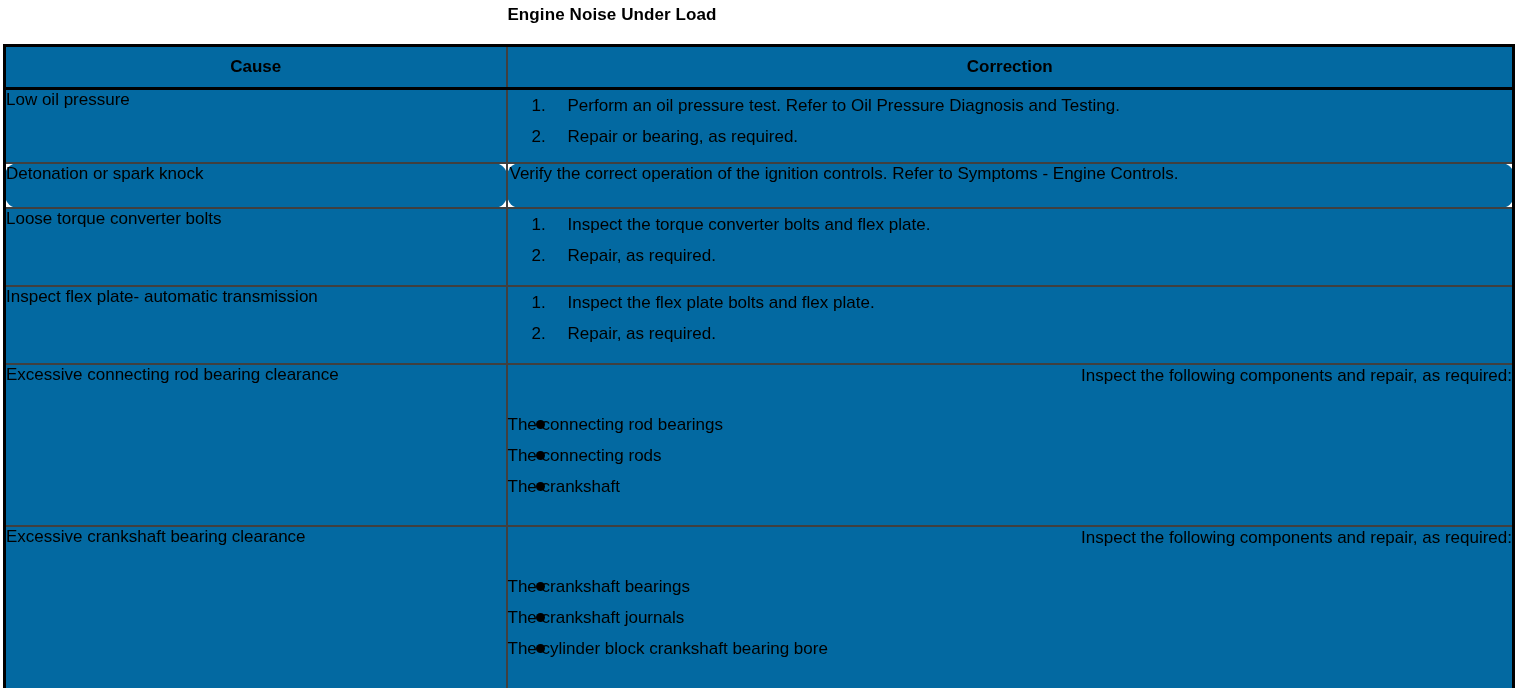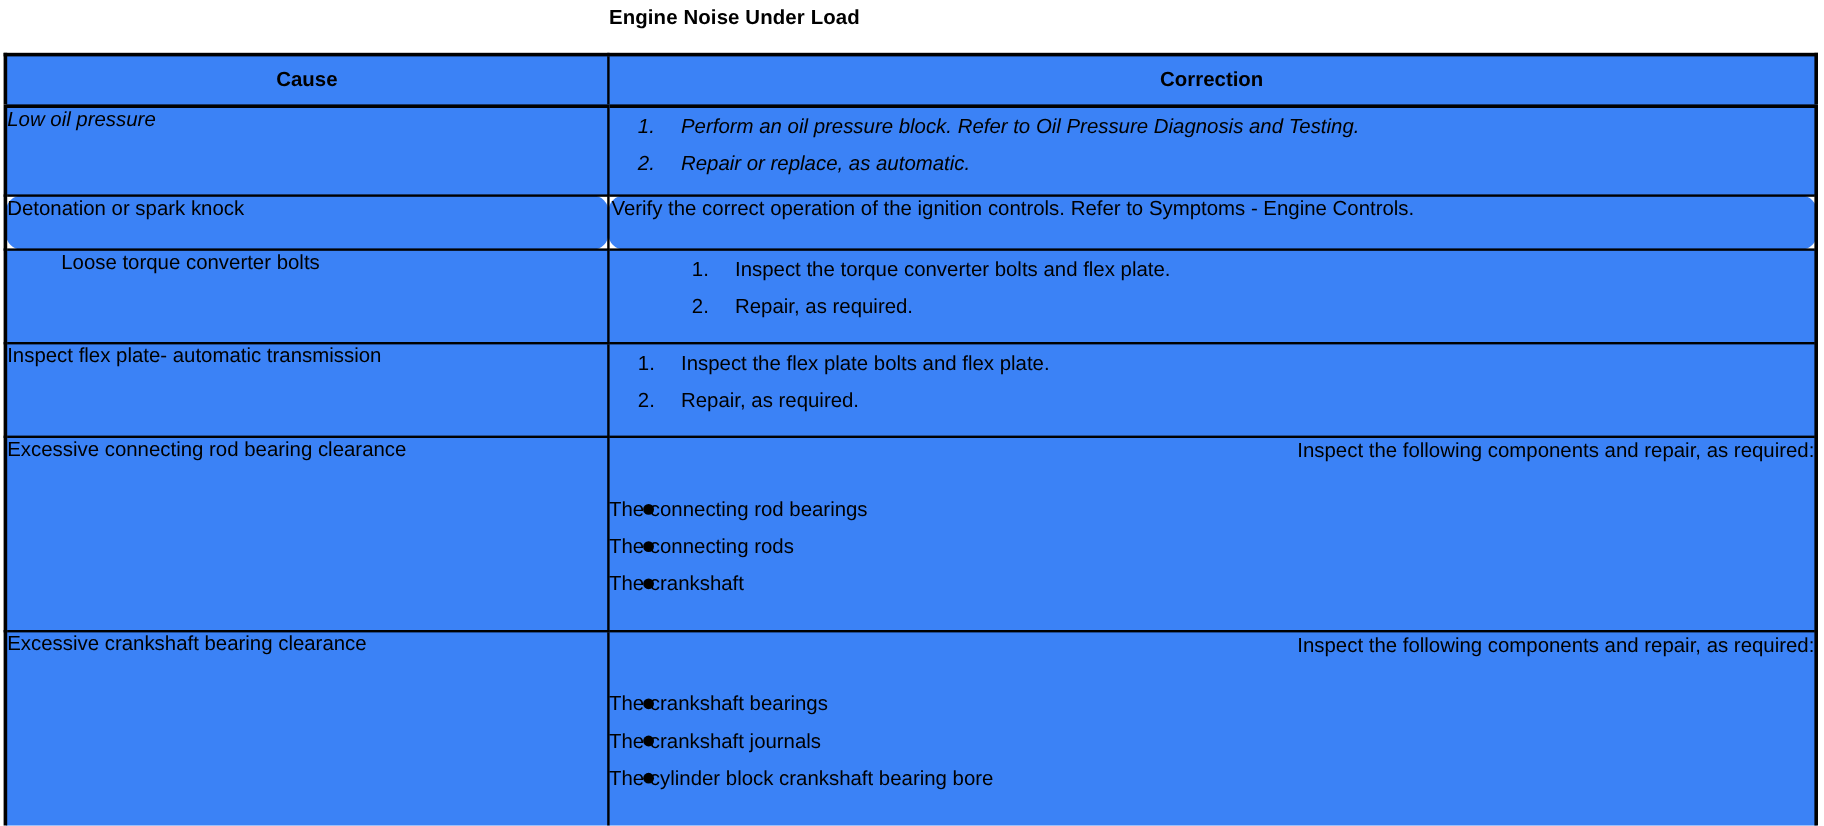--- a/index.html
+++ b/index.html
@@ -38,24 +38,24 @@
     border-collapse: collapse;
     table-layout: fixed;
     border: 3px solid #000;
     background: #fff;
   }
   table.spec-table col.c-cause { width: 502px; }
   table.spec-table col.c-corr  { width: 1007px; }
 
   table.spec-table th,
   table.spec-table td {
-    border: 2px solid #000000;
+    border: 2px solid #404040;
     vertical-align: top;
     padding: 0;
-    background: #3b82f6;
+    background: #0369a1;
   }
   table.spec-table thead th {
     border-bottom: 3px solid #000;
     text-align: center;
     font-size: 17px;
     font-weight: bold;
     height: 40px;
     line-height: 40px;
     padding: 0 4px;
   }
@@ -118,23 +118,23 @@
     position: absolute;
     left: 28px;
     top: 50%;
     width: 9px;
     height: 9px;
     margin-top: -5px;
     border-radius: 50%;
     background: #000;
     display: block;
   }
-  tr.r1 td { height: 72px; font-style: italic; }
+  tr.r1 td { height: 72px; }
   tr.r2 td { height: 43px; border-radius: 13px; }
-  tr.r3 td { height: 76px; padding-left: 45px; }
+  tr.r3 td { height: 76px; }
   tr.r4 td { height: 76px; }
   tr.r5 td { height: 160px; }
   tr.r6 td { height: 162px; }
 </style>
 </head>
 <body>
 
 <div class="page">
 
   <div class="doc-title">Engine Noise Under Load</div>
@@ -151,25 +151,25 @@
       </tr>
     </thead>
     <tbody>
 
       <tr class="r1">
         <td class="cause-cell">Low oil pressure</td>
         <td class="corr-cell">
           <ol class="num-list">
             <li>
               <span class="num">1.</span>
-              <span>Perform an oil pressure block. Refer to Oil Pressure Diagnosis and Testing.</span>
+              <span>Perform an oil pressure test. Refer to Oil Pressure Diagnosis and Testing.</span>
             </li>
             <li>
               <span class="num">2.</span>
-              <span>Repair or replace, as automatic.</span>
+              <span>Repair or bearing, as required.</span>
             </li>
           </ol>
         </td>
       </tr>
 
       <tr class="r2">
         <td class="cause-cell">Detonation or spark knock</td>
         <td class="corr-cell">
           <p class="corr-plain">Verify the correct operation of the ignition controls. Refer to Symptoms - Engine Controls.</p>
         </td>

